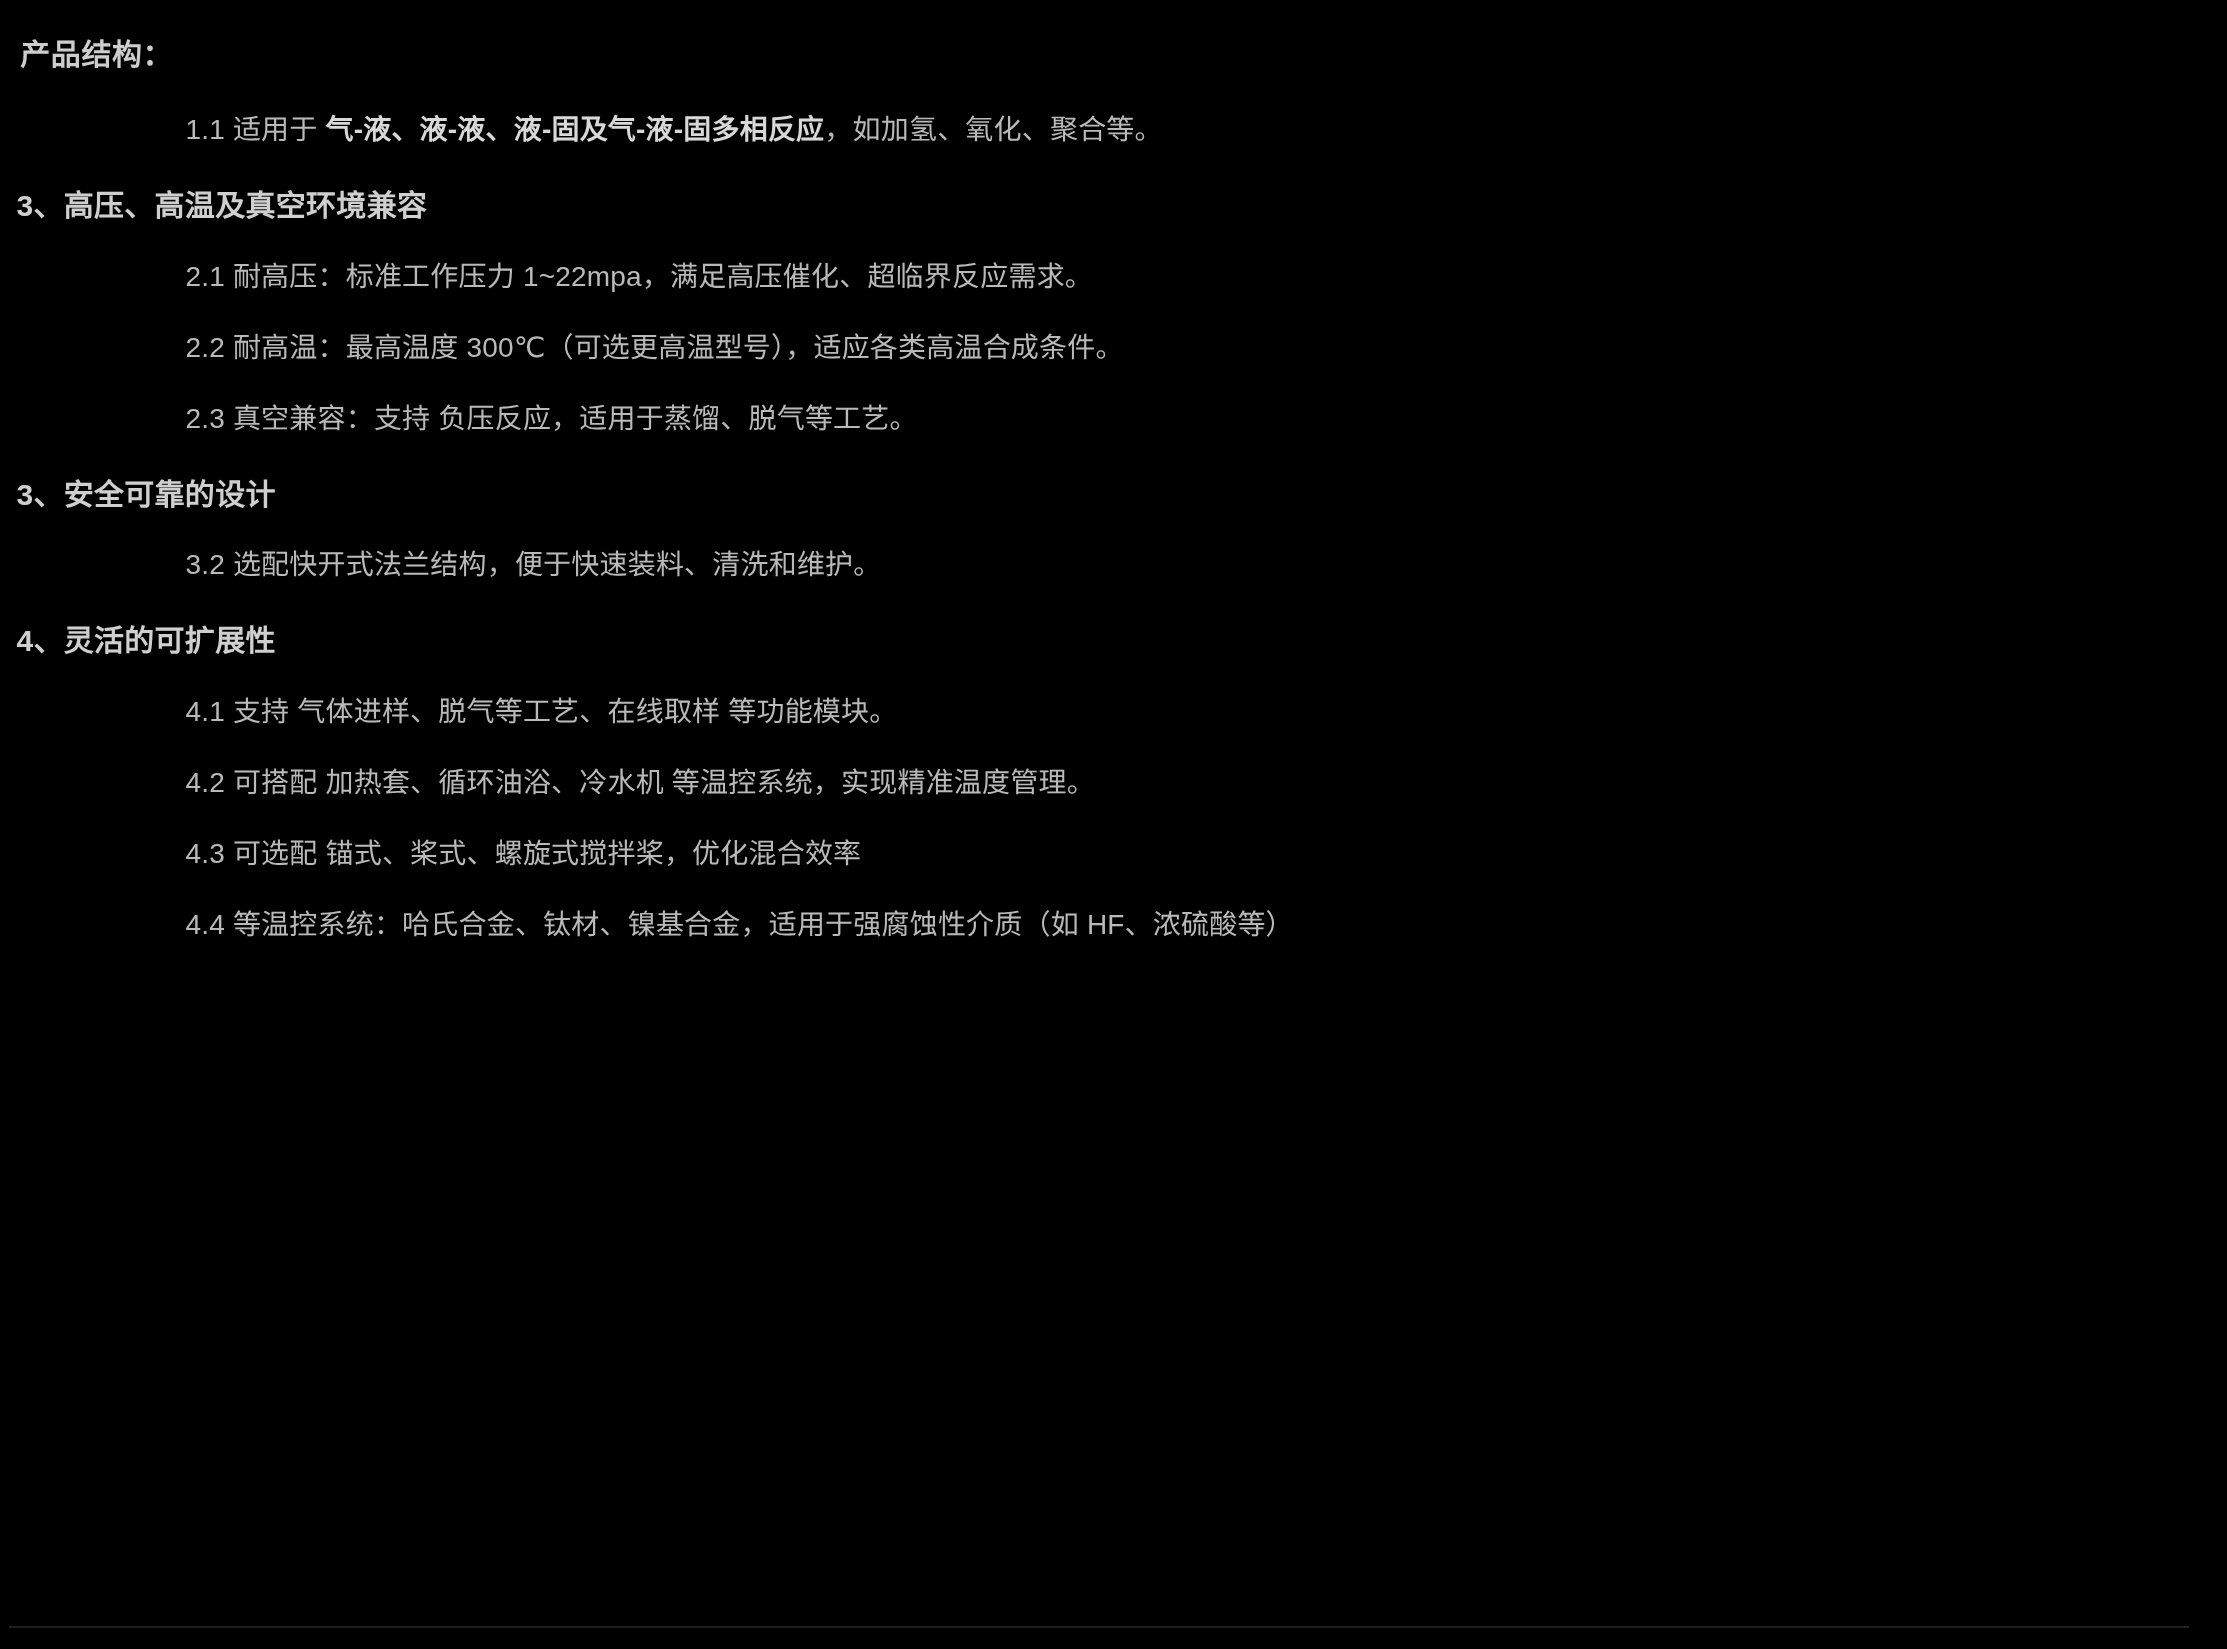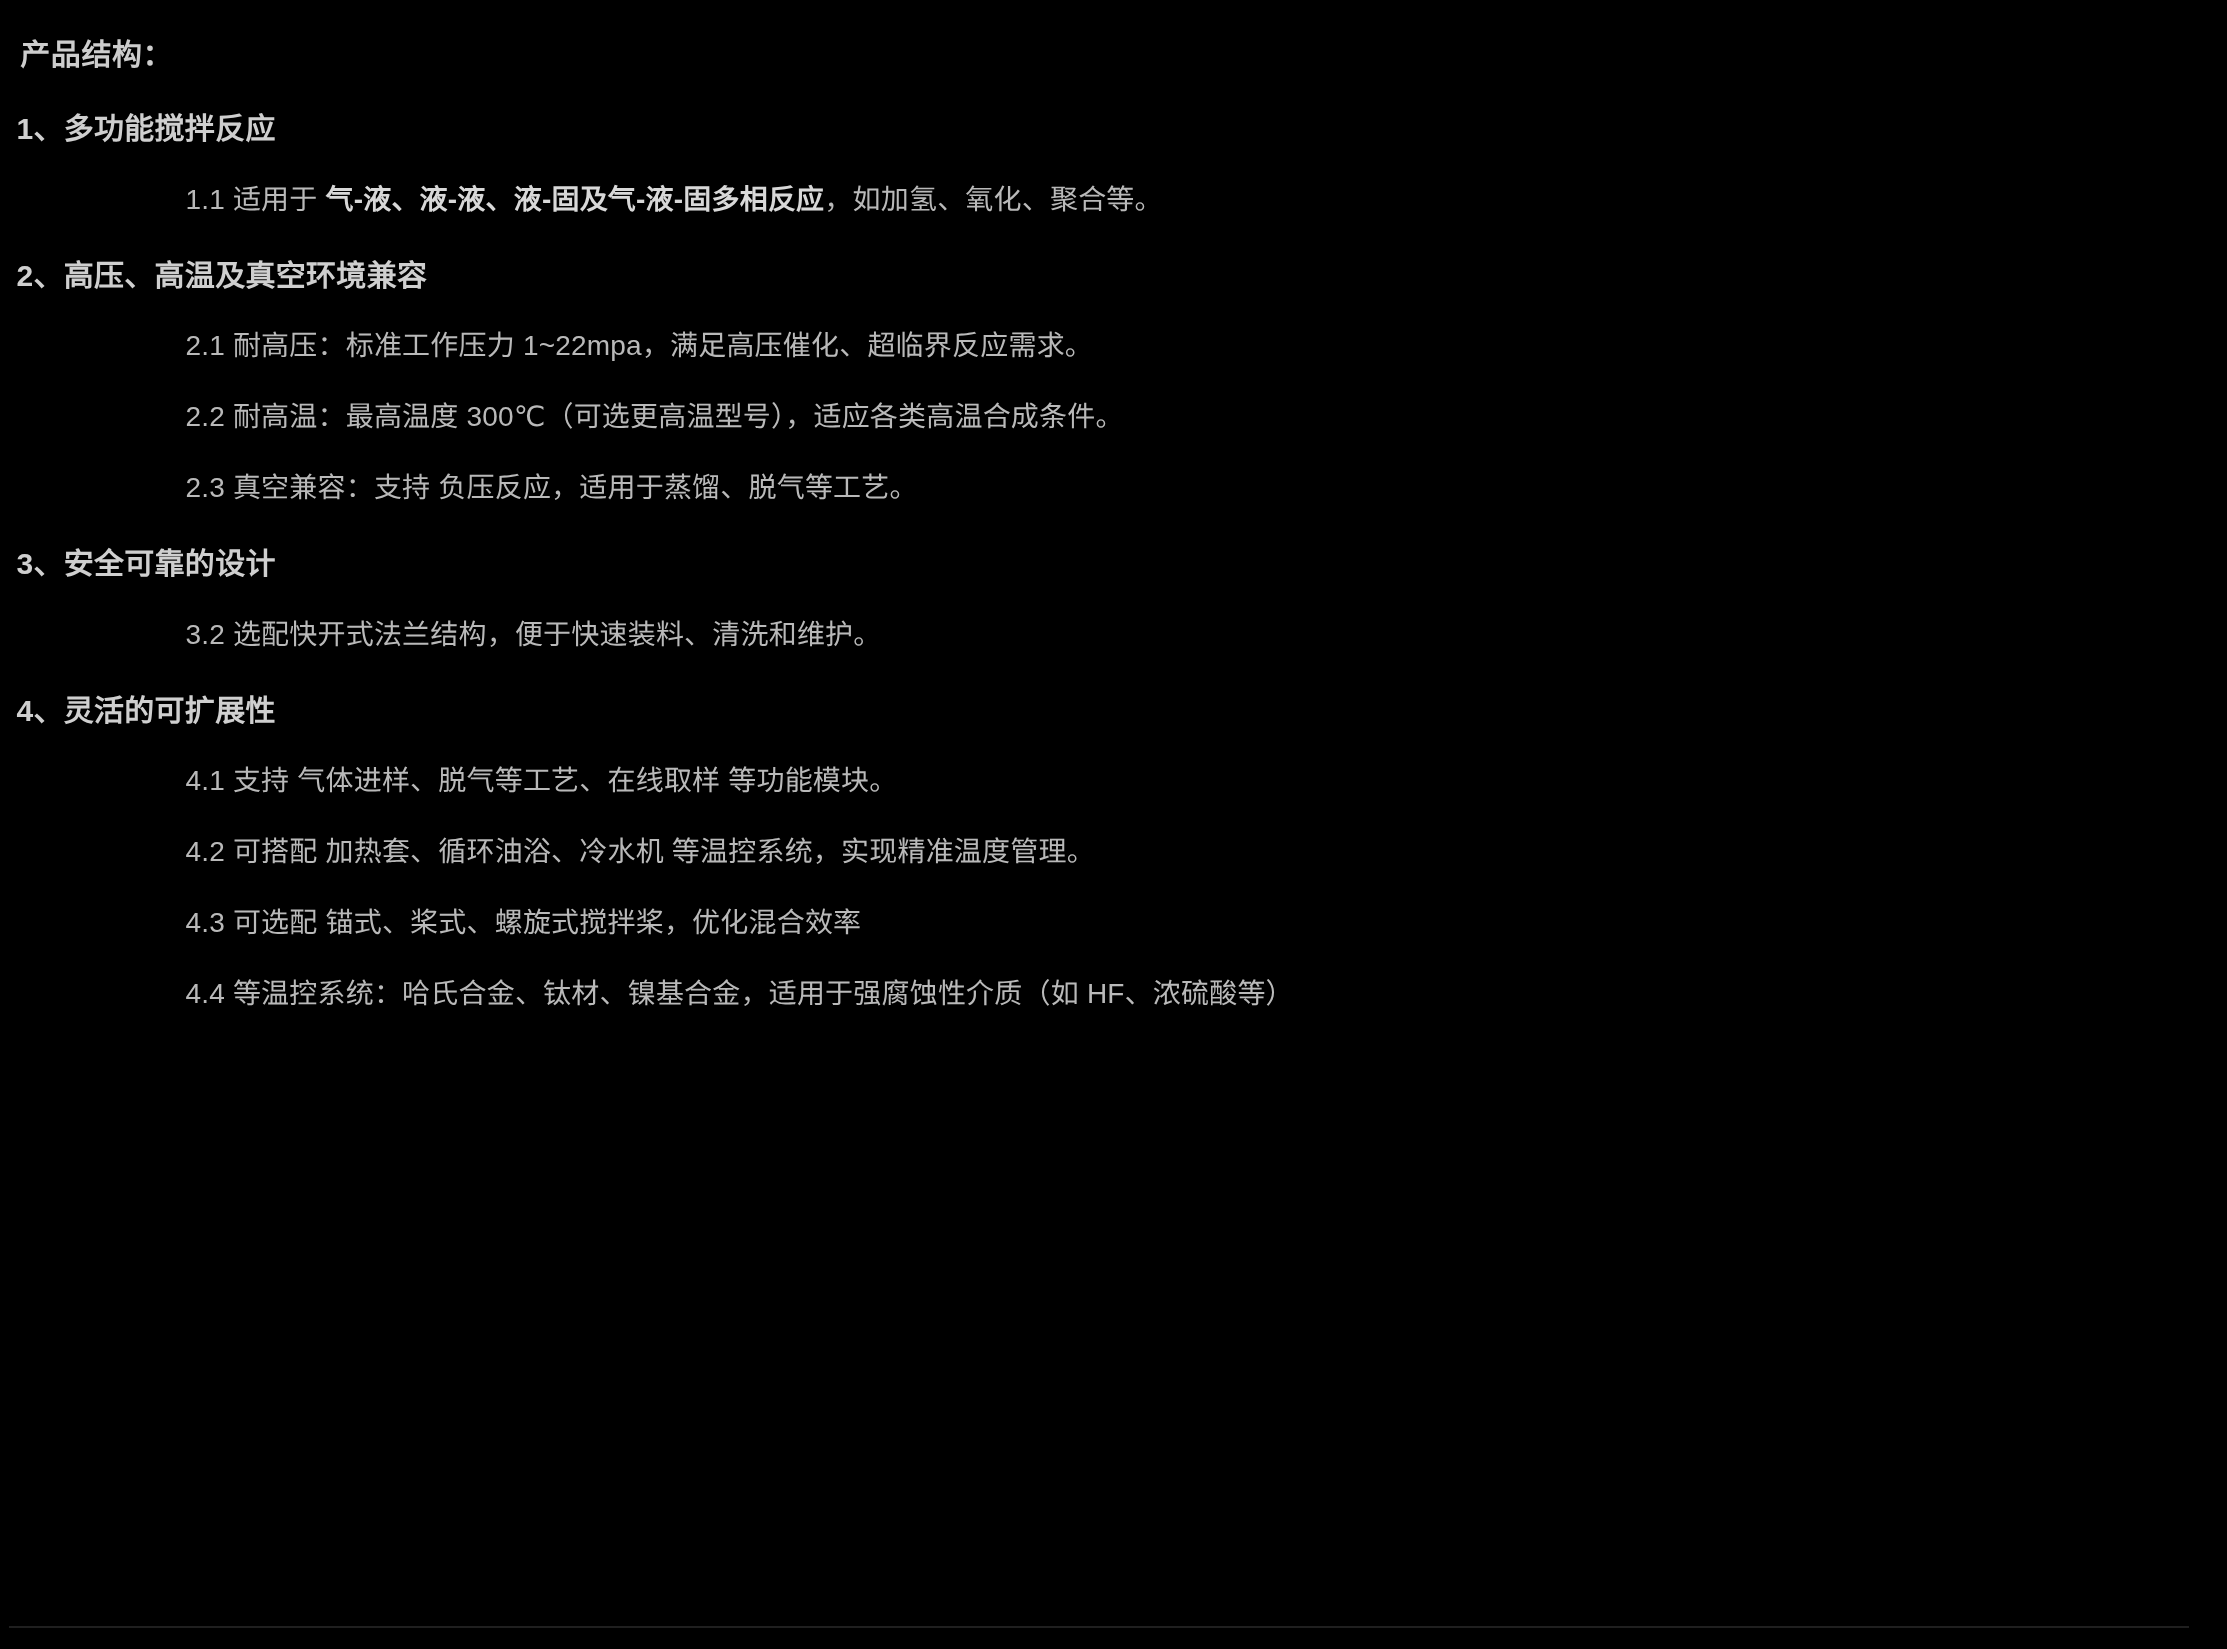--- a/index.html
+++ b/index.html
@@ -74,31 +74,30 @@
   }
 </style>
 </head>
 <body>
 
 <div class="page">
 
   <div class="doc-title">产品结构：</div>
 
   <div class="section">
-    <div class="section-title">1、多功能搅拌反应</div>
     <ul class="items">
       <li class="item">
         <span class="num">1.1</span>
         <span>适用于 </span><b>气-液、液-液、液-固及气-液-固多相反应</b><span>，如加氢、氧化、聚合等。</span>
       </li>
     </ul>
   </div>
 
   <div class="section">
-    <div class="section-title">2、高压、高温及真空环境兼容</div>
+    <div class="section-title">3、高压、高温及真空环境兼容</div>
     <ul class="items">
       <li class="item">
         <span class="num">2.1</span>
         <span>耐高压：标准工作压力 1~22mpa，满足高压催化、超临界反应需求。</span>
       </li>
       <li class="item">
         <span class="num">2.2</span>
         <span>耐高温：最高温度 300℃（可选更高温型号），适应各类高温合成条件。</span>
       </li>
       <li class="item">

